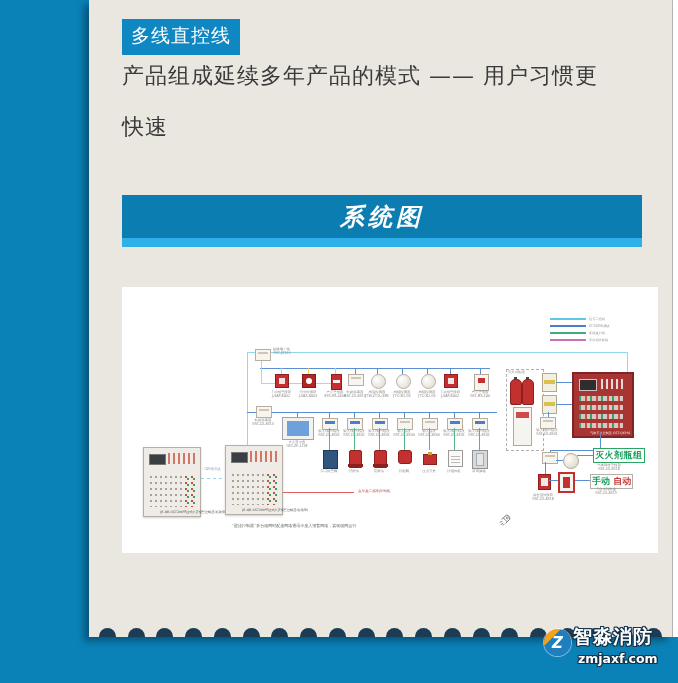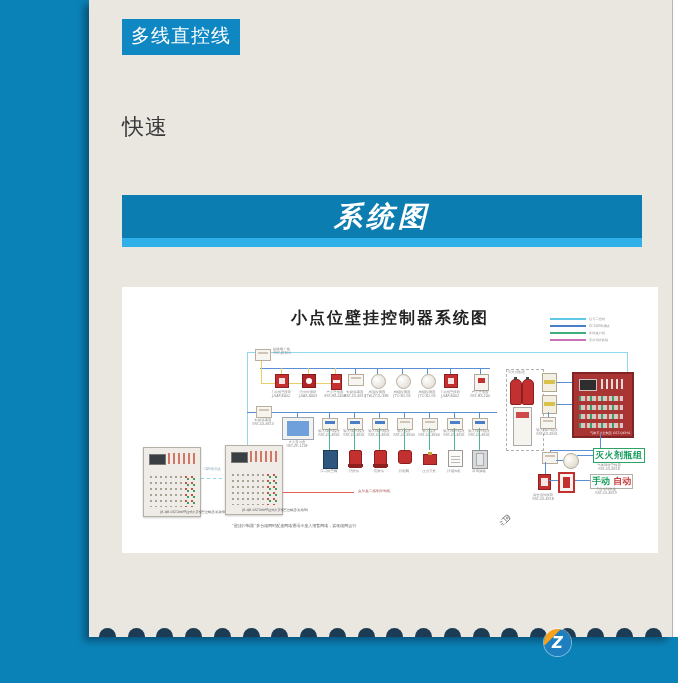--- a/index.html
+++ b/index.html
@@ -3,21 +3,21 @@
 <meta charset="utf-8">
 <style>
   html,body{margin:0;padding:0;}
   body{width:678px;height:683px;font-family:"DejaVu Sans",sans-serif;}
   .page{position:relative;width:678px;height:683px;background:var(--blue);overflow:hidden;}
   .right-strip{position:absolute;left:672px;top:0;width:6px;height:637px;background:#fff;border-left:1px solid #b9b9b9;box-sizing:border-box;}
   .card{position:absolute;left:89px;top:0;width:583px;height:637px;background:var(--card);box-shadow:-5px 4px 7px rgba(0,10,30,.38);}
   .tag{position:absolute;left:33px;top:19px;background:var(--tag);color:#fff;font-size:19px;padding:4px 9px 6px;letter-spacing:1px;}
   .para{position:absolute;left:33px;font-size:22px;color:var(--text);letter-spacing:1px;white-space:nowrap;}
   .l1{top:61px;}.l2{top:112px;}
-  .banner{position:absolute;left:33px;top:195px;width:520px;height:43px;background:var(--banner);color:#fff;display:flex;align-items:center;justify-content:center;font-size:28px;font-weight:bold;font-style:italic;letter-spacing:4px;}
+  .banner{position:absolute;left:33px;top:195px;width:520px;height:43px;background:var(--banner);color:#fff;display:flex;align-items:center;justify-content:center;font-size:24px;font-weight:bold;font-style:italic;letter-spacing:4px;}
   .banner-stripe{position:absolute;left:33px;top:238px;width:520px;height:9px;background:var(--light-blue);}
   .sys-panel{position:absolute;left:33px;top:287px;width:536px;height:266px;background:#fff;}
   .sd-title{position:absolute;top:21px;left:0;width:100%;text-align:center;font-size:16px;font-weight:bold;color:#222;letter-spacing:2px;}
   .sd-legend{position:absolute;left:428px;top:29px;}
   .leg-row{display:flex;align-items:center;height:6px;margin-bottom:1px;}
   .leg-line{width:36px;height:2.5px;margin-right:3px;flex:none;}
   .leg-lbl{font-size:8px;color:#999;transform:scale(.4);transform-origin:left center;white-space:nowrap;}
   .scallops{position:absolute;left:10px;right:10px;bottom:0;height:9px;display:flex;justify-content:space-between;}
   .scallop{width:17px;height:9px;border-radius:9px 9px 0 0;background:var(--navy);}
   
@@ -94,29 +94,29 @@
   .rocket{flex:none;}
 </style>
 </head>
 <body>
 
 <div class="page">
   <div class="right-strip"></div>
 
   <div class="card">
     <div class="tag">多线直控线</div>
+    <div class="para l1">产品组成延续多年产品的模式 —— 用户习惯更</div>
     <div class="para l2">快速</div>
 
     <div class="banner">
       <span>系统图</span>
     </div>
     <div class="banner-stripe"></div>
 
     <div class="sys-panel" id="sys-panel">
-      <div class="sd-title">小点位壁挂控制器系统图</div>
       <div class="sd-legend" id="sd-legend">
           <div class="leg-row">
             <div class="leg-line" style="background: rgb(95, 200, 230);"></div>
             <div class="leg-lbl">信号二总线</div>
           </div>
           <div class="leg-row">
             <div class="leg-line" style="background: rgb(74, 127, 200);"></div>
             <div class="leg-lbl">DC24V电源线</div>
           </div>
           <div class="leg-row">
@@ -298,14 +298,18 @@
         <div class="scallop"></div>
         <div class="scallop"></div>
         <div class="scallop"></div>
       </div>
   </div>
 
   <div class="logo">
     <div class="logo-icon">
         <span>Z</span>
       </div>
+    <div class="logo-text">
+      <div class="logo-brand">智淼消防</div>
+      <div class="logo-site">zmjaxf.com</div>
+    </div>
   </div>
 </div>
 
 </body></html>

